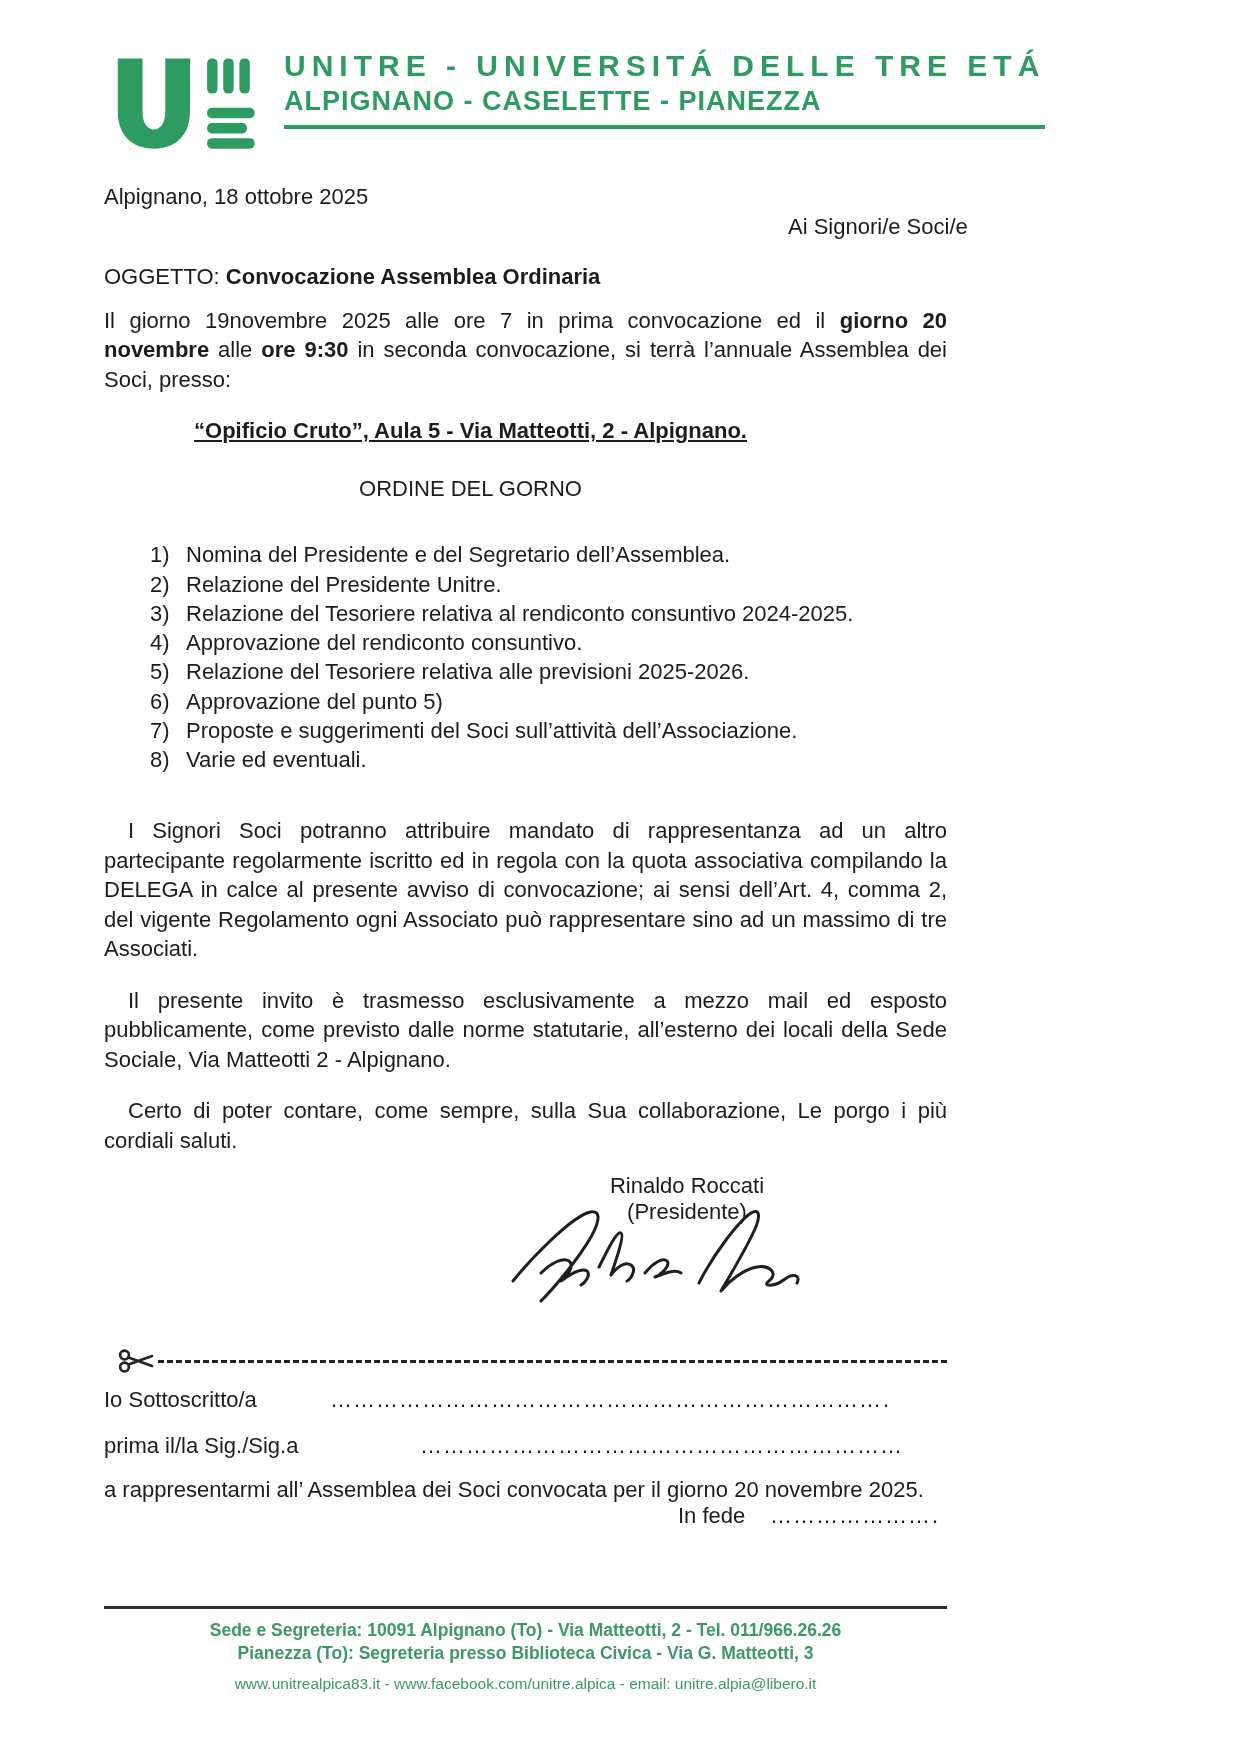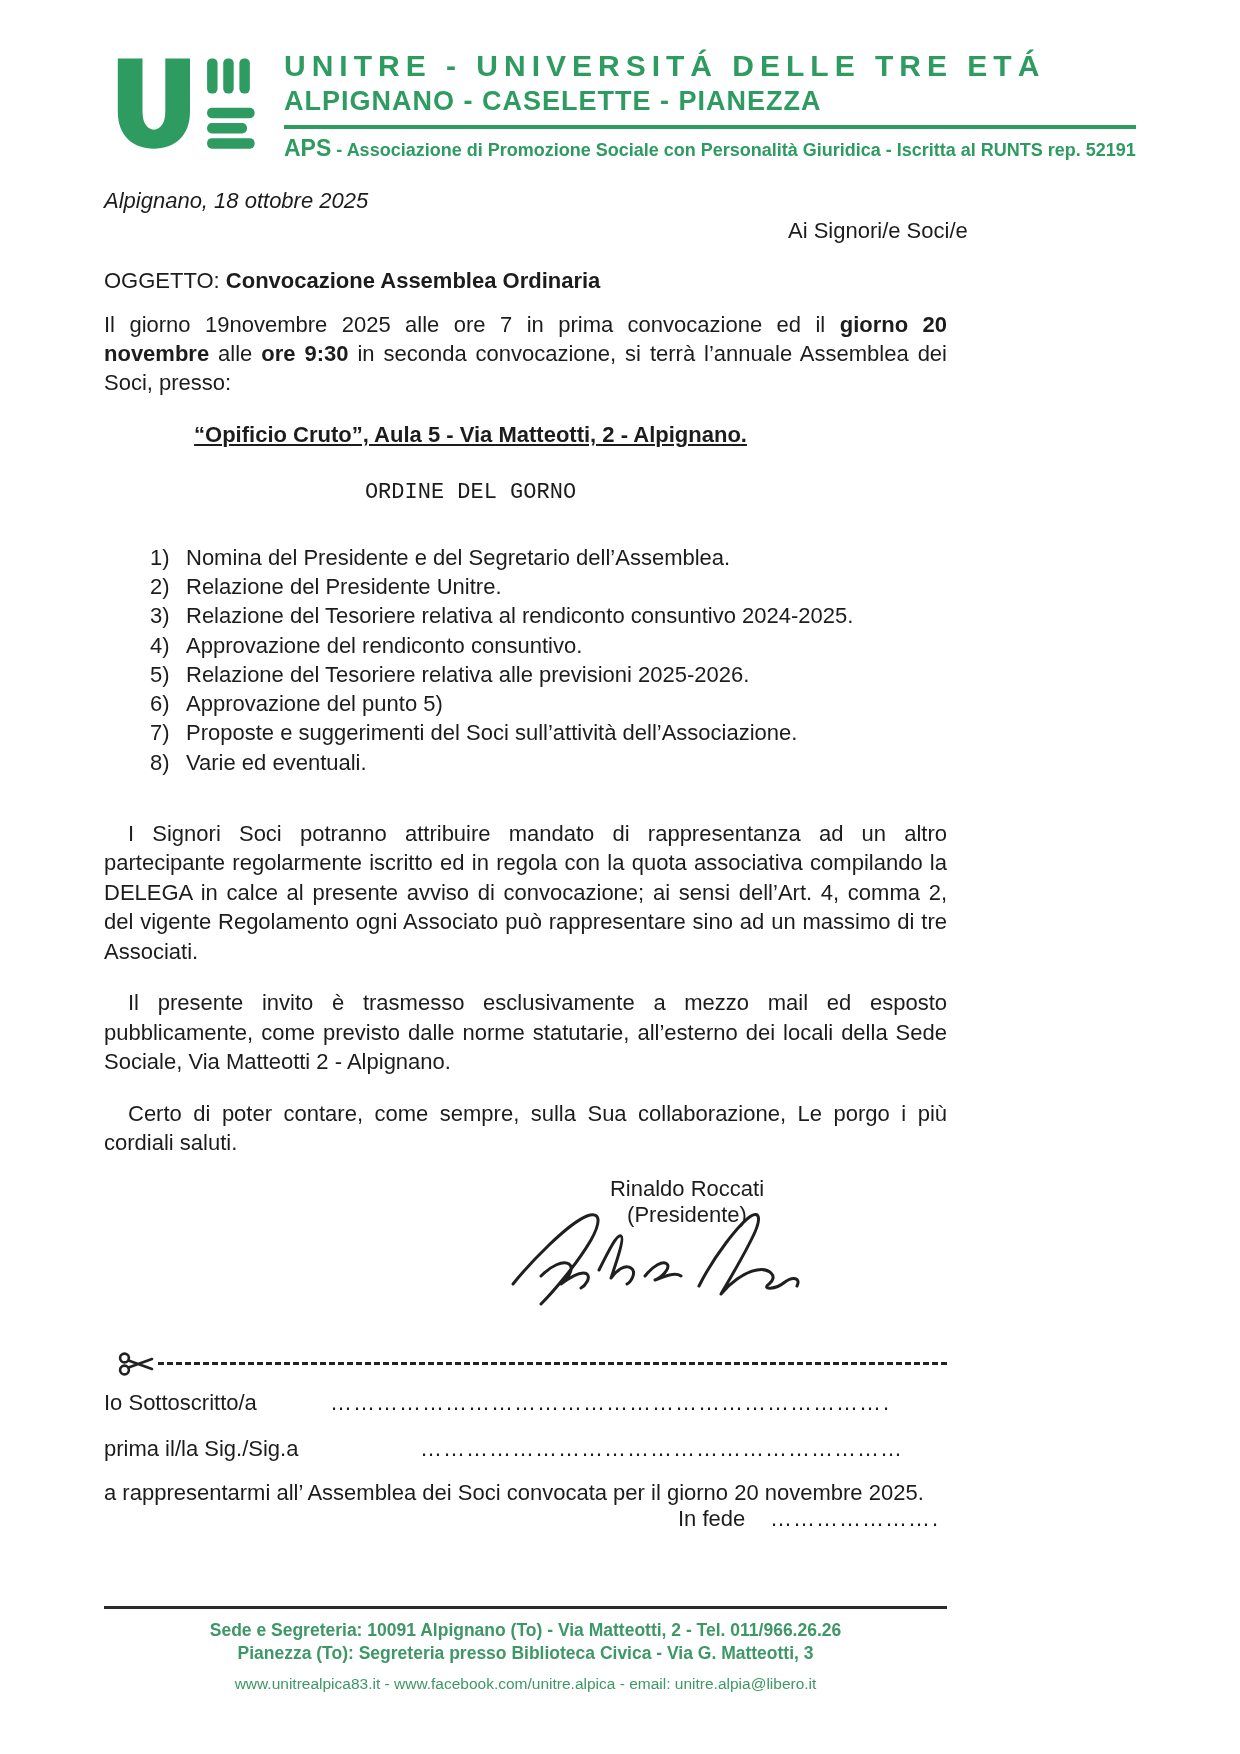--- a/index.html
+++ b/index.html
@@ -17,28 +17,28 @@
   .header{display:flex;align-items:flex-start;}
   .logo{flex:0 0 auto;margin:4px 18px 0 10px;}
   .header-text{flex:1 1 auto;}
   .org-line1{color:#2E9B60;font-weight:bold;font-size:30px;letter-spacing:6px;line-height:1.05;white-space:nowrap;}
   .org-line2{color:#2E9B60;font-weight:bold;font-size:27px;letter-spacing:1px;margin-top:4px;white-space:nowrap;}
   .header-rule{border-top:4px solid #2E9B60;margin:8px 0 6px 0;}
   .aps-line{color:#2E9B60;white-space:nowrap;}
   .aps-line .aps{font-weight:bold;font-size:23px;}
   .aps-line .aps-rest{font-weight:bold;font-size:18px;}
   
-  .date-line{margin-top:26px;font-size:22px;font-style:italic;}
+  .date-line{margin-top:26px;font-size:22px;}
   .recipient{margin-top:4px;font-size:22px;padding-left:684px;white-space:nowrap;}
   .subject{margin-top:24px;font-size:22px;}
   .subject b{font-weight:bold;}
   .para{font-size:22px;line-height:1.34;text-align:justify;}
   .intro{margin-top:16px;}
   .venue{margin-top:24px;text-align:center;padding-right:110px;font-size:22px;font-weight:bold;text-decoration:underline;}
-  .agenda-title{margin-top:32px;text-align:center;padding-right:110px;font-size:22px;font-family:Liberation Mono, monospace;}
+  .agenda-title{margin-top:32px;text-align:center;padding-right:110px;font-size:22px;}
   .agenda{margin-top:38px;}
   .agenda-row{display:flex;font-size:22px;line-height:1.33;}
   .agenda-num{flex:0 0 36px;margin-left:46px;}
   .agenda-text{flex:1 1 auto;}
   .body-para{text-indent:24px;}
   .p1{margin-top:42px;}
   .p2{margin-top:22px;}
   .p3{margin-top:22px;}
   
   .sign-wrap{margin-top:18px;display:flex;justify-content:flex-end;padding-right:120px;}
@@ -83,21 +83,20 @@
         <rect x="132" y="2" width="11" height="37" rx="5" fill="#2E9B60"></rect>
         <rect x="98" y="54" width="50" height="11" rx="5" fill="#2E9B60"></rect>
         <rect x="98" y="70" width="42" height="11" rx="5" fill="#2E9B60"></rect>
         <rect x="98" y="86" width="50" height="11" rx="5" fill="#2E9B60"></rect>
       </svg>
     </div>
     <div class="header-text">
       <div class="org-line1">UNITRE - UNIVERSITÁ DELLE TRE ETÁ</div>
       <div class="org-line2">ALPIGNANO - CASELETTE - PIANEZZA</div>
       <div class="header-rule"></div>
-      <div class="aps-line"><span class="aps">APS</span><span class="aps-rest"> - Associazione di Promozione Sociale con Personalità Giuridica - Iscritta al RUNTS rep. 52191</span></div>
     </div>
   </div>
 
   <div class="date-line">Alpignano, 18 ottobre 2025</div>
   <div class="recipient">Ai Signori/e Soci/e</div>
   <div class="subject"><span>OGGETTO: </span><b>Convocazione Assemblea Ordinaria</b></div>
 
   <div class="para intro"><span>Il giorno 19novembre 2025 alle ore 7 in prima convocazione ed il </span><b>giorno 20 novembre</b><span> alle </span><b>ore 9:30</b><span> in seconda convocazione, si terrà l’annuale Assemblea dei Soci, presso:</span></div>
 
   <div class="venue">“Opificio Cruto”, Aula 5 - Via Matteotti, 2 - Alpignano.</div>

